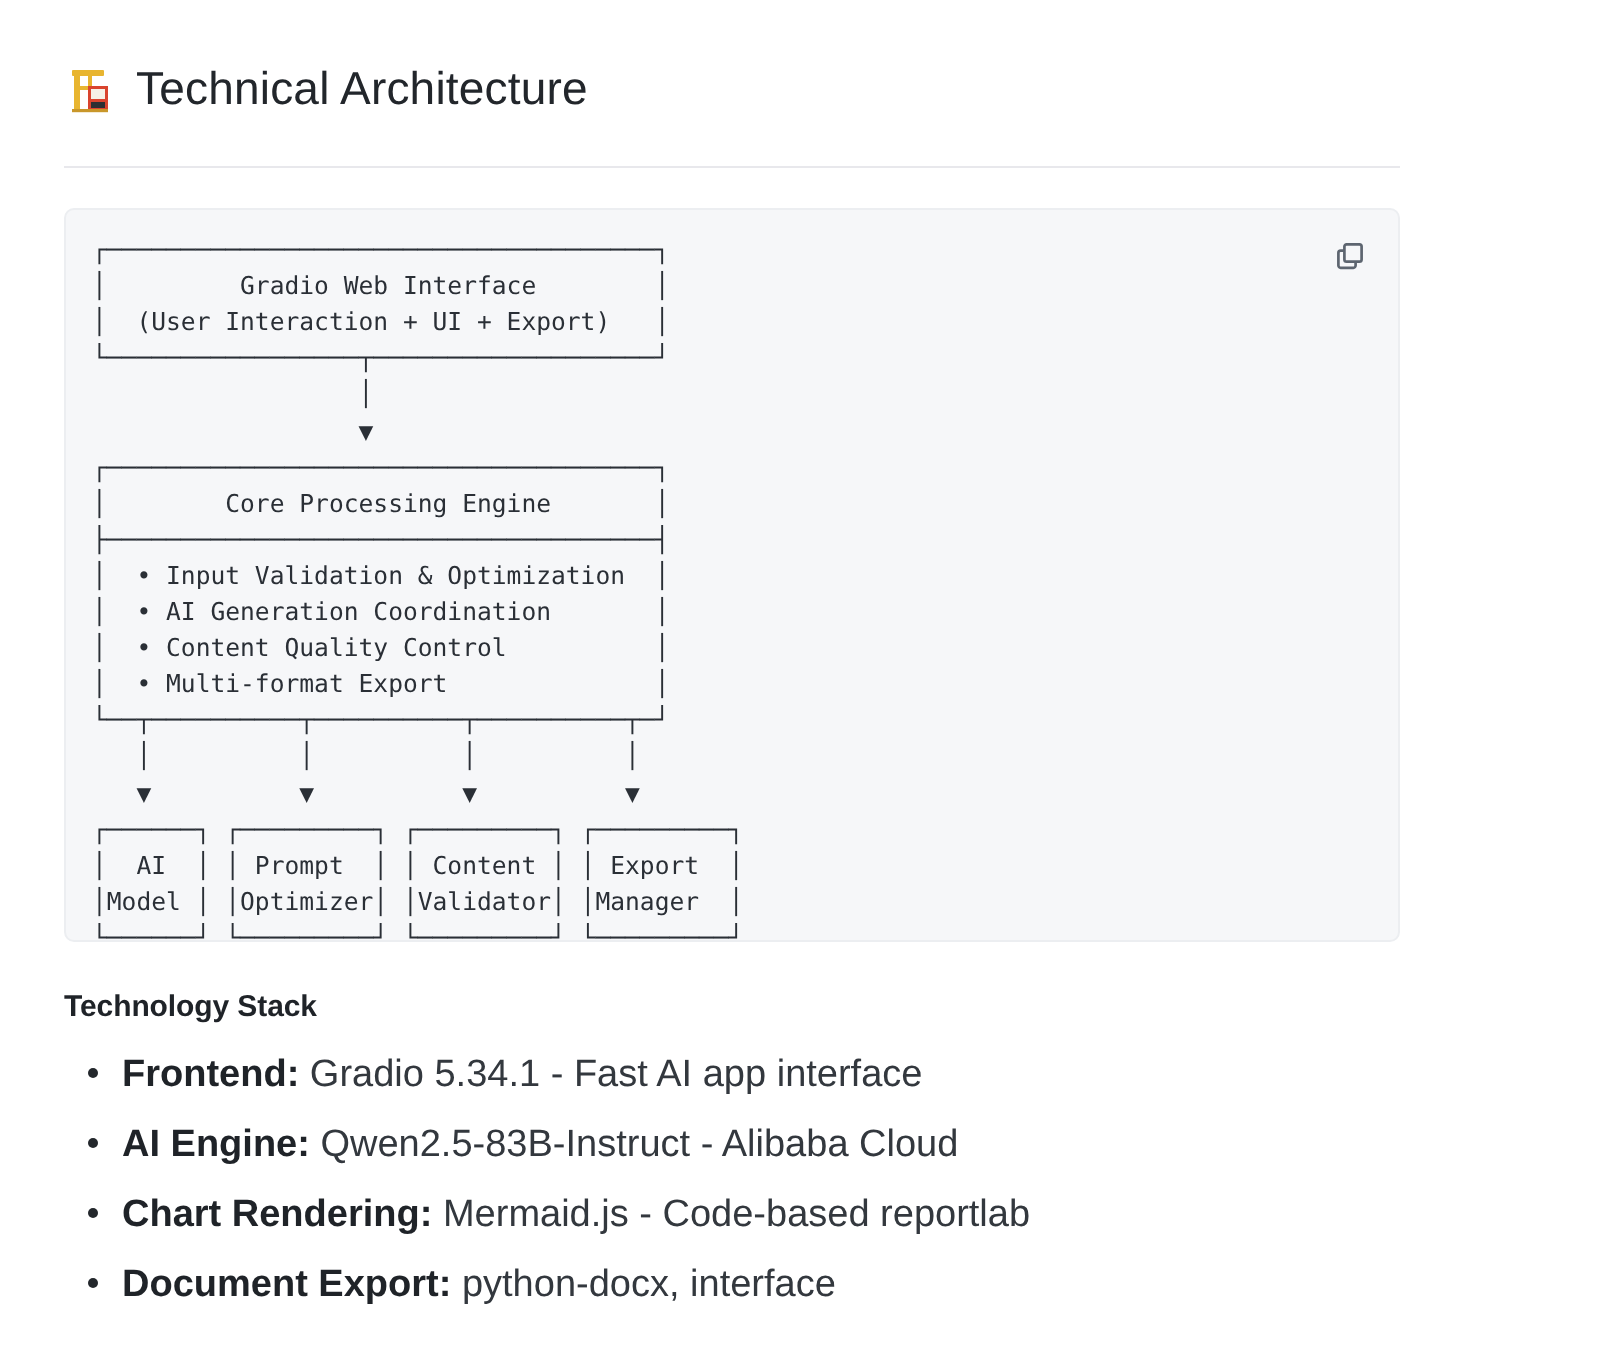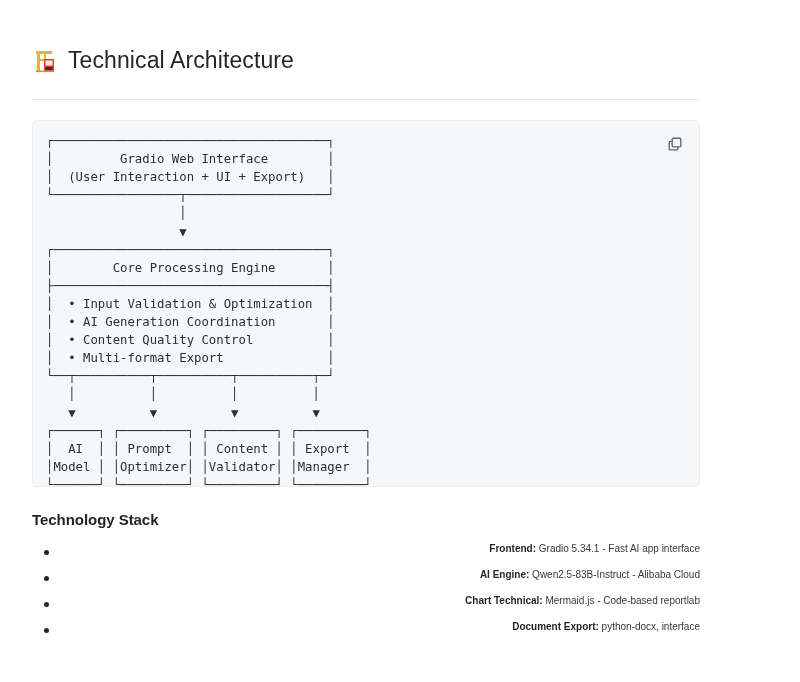--- a/index.html
+++ b/index.html
@@ -13,21 +13,21 @@
     font-family: "Liberation Sans", sans-serif;
     color: #1f2328;
     overflow: hidden;
   }
 
   .page {
     position: relative;
     width: 732px;
     height: 682px;
     box-sizing: border-box;
-    padding: 16px 32px;
+    padding: 0 32px;
   }
 
   
   .page-header {
     display: flex;
     align-items: center;
     gap: 10px;
     padding-top: 17px;
     padding-bottom: 10px;
     border-bottom: 1px solid #e8e8ec;
@@ -106,25 +106,24 @@
     letter-spacing: -0.05px;
   }
   .stack-list {
     list-style: none;
     margin: 16px 0 0 0;
     padding: 0;
   }
   .stack-item {
     position: relative;
     padding-left: 29px;
-    font-size: 10px;
+    font-size: 19px;
     line-height: 1.0;
     color: #30343a;
     margin-bottom: 16px;
-    text-align: right;
   }
   .stack-item:before {
     content: "";
     position: absolute;
     left: 12px;
     top: 6px;
     width: 5px;
     height: 5px;
     border-radius: 50%;
     background: #23272c;
@@ -191,21 +190,21 @@
 
   <h2 class="section-title">Technology Stack</h2>
   <ul class="stack-list">
     <li class="stack-item">
       <span class="stack-label">Frontend:</span><span class="stack-value"> Gradio 5.34.1 - Fast AI app interface</span>
     </li>
     <li class="stack-item">
       <span class="stack-label">AI Engine:</span><span class="stack-value"> Qwen2.5-83B-Instruct - Alibaba Cloud</span>
     </li>
     <li class="stack-item">
-      <span class="stack-label">Chart Technical:</span><span class="stack-value"> Mermaid.js - Code-based reportlab</span>
+      <span class="stack-label">Chart Rendering:</span><span class="stack-value"> Mermaid.js - Code-based reportlab</span>
     </li>
     <li class="stack-item">
       <span class="stack-label">Document Export:</span><span class="stack-value"> python-docx, interface</span>
     </li>
 
   </ul>
 
 </div>
 
 </body></html>

